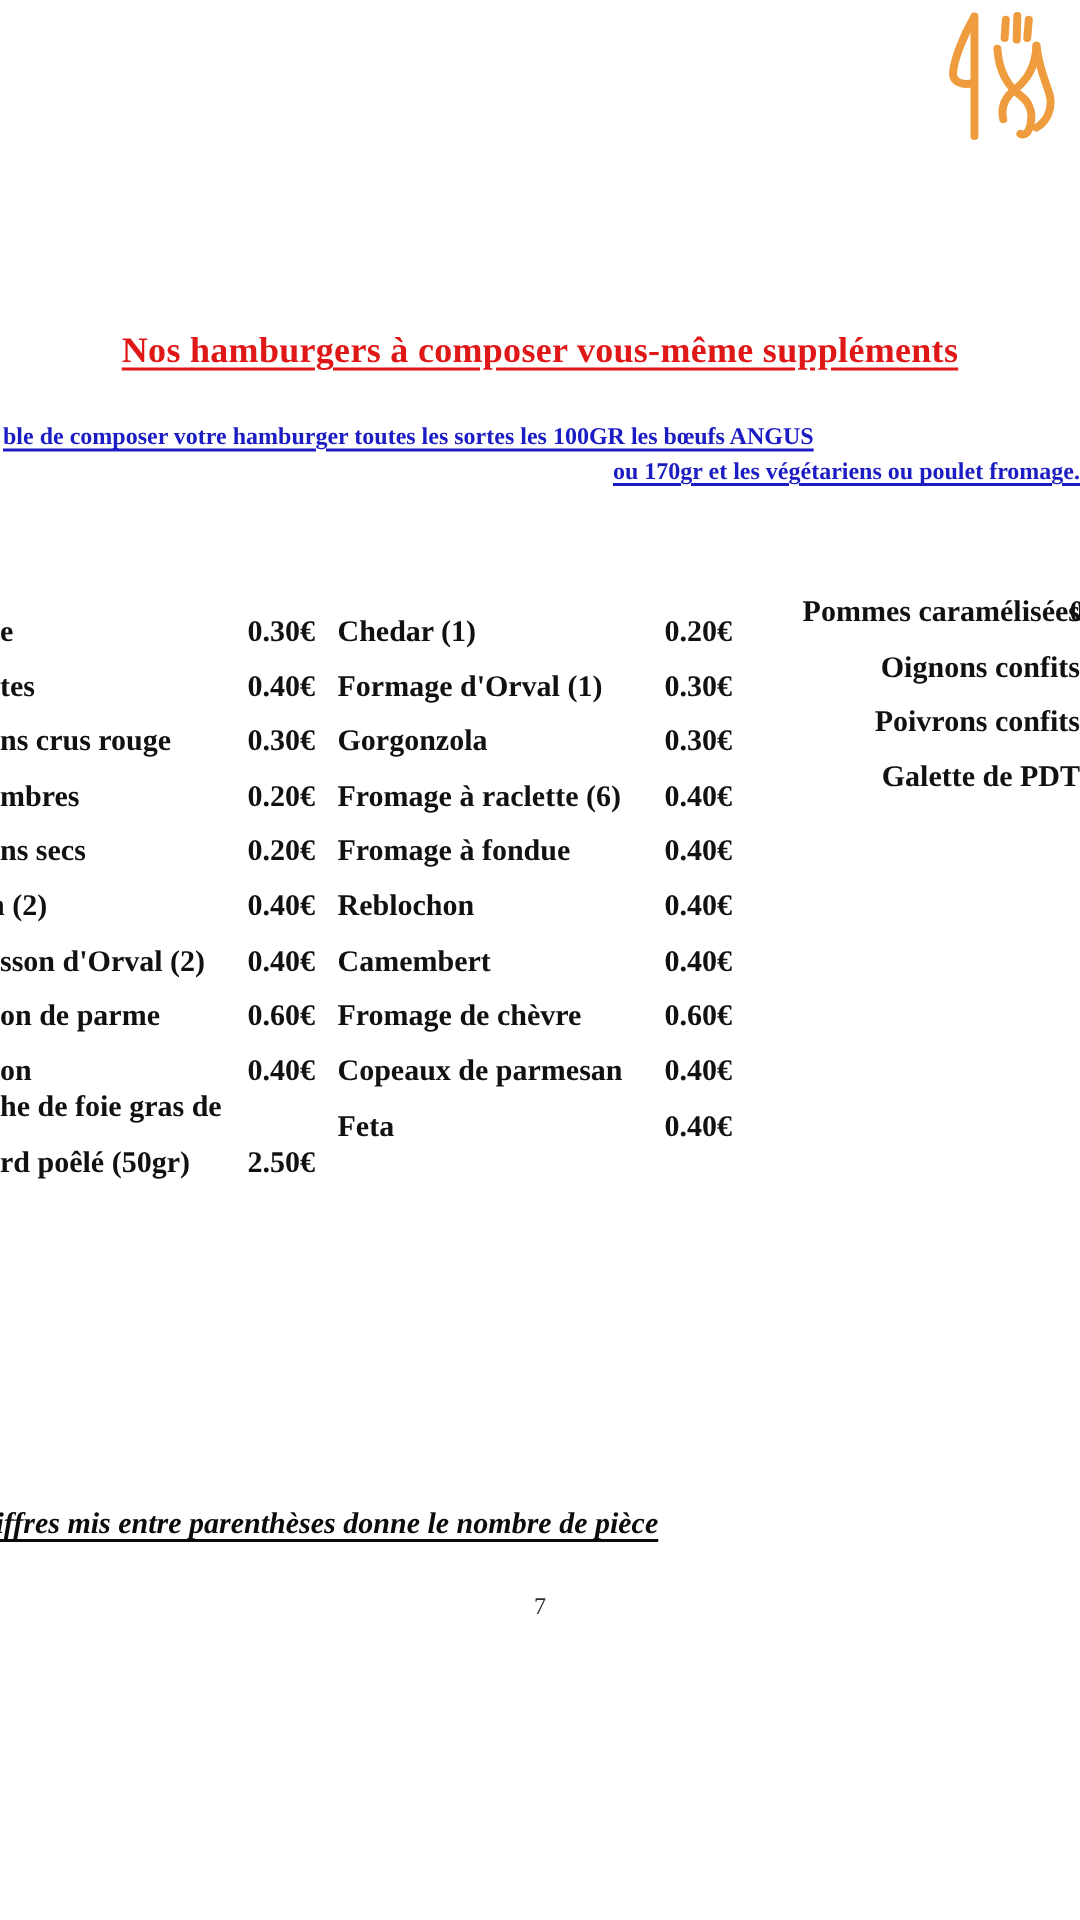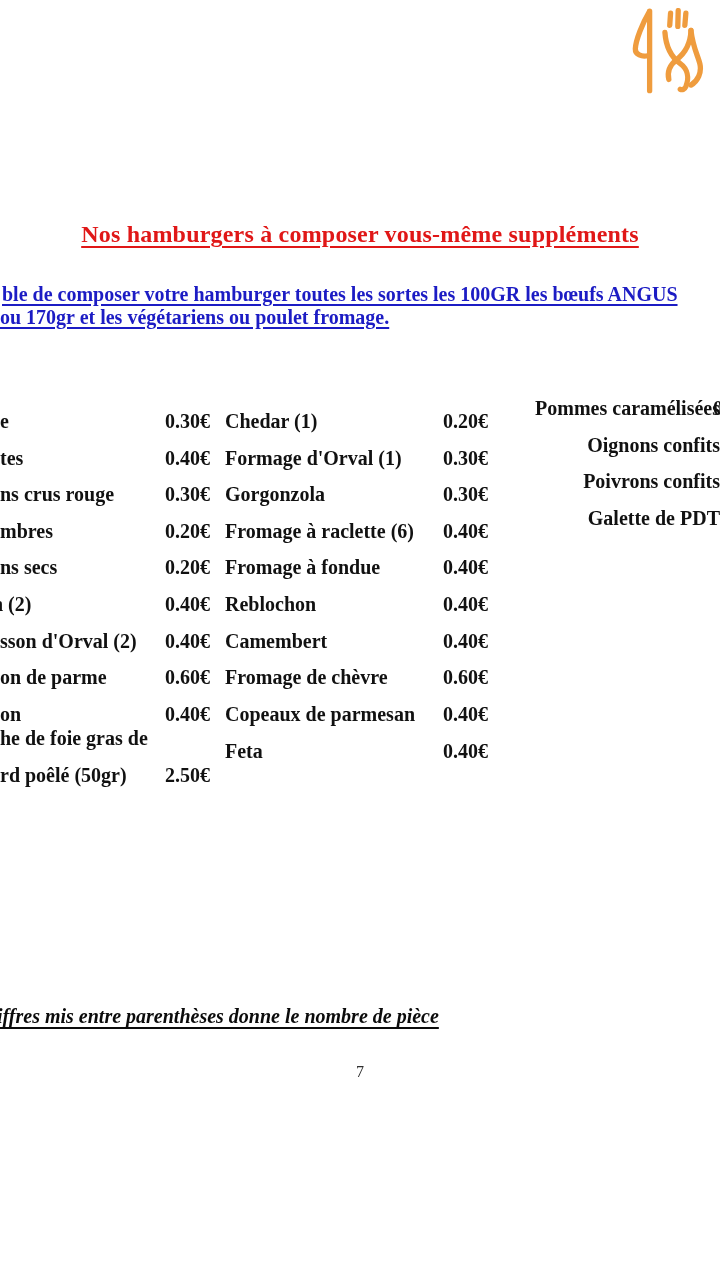--- a/index.html
+++ b/index.html
@@ -11,26 +11,26 @@
   .logo{position:absolute;left:632px;top:8px;width:72px;height:98px;}
   
   .title{
     position:absolute;left:0;right:0;top:221px;text-align:center;
     font-size:24px;font-weight:bold;color:var(--title-red,#E01717);
     text-decoration:underline;text-decoration-thickness:2px;text-underline-offset:4px;
     letter-spacing:0.2px;white-space:nowrap;
   }
   
   .intro{
-    font-size:20px;font-weight:bold;color:var(--intro-blue,#1C1CC4);
+    font-size:16px;font-weight:bold;color:var(--intro-blue,#1C1CC4);
     text-decoration:underline;text-decoration-thickness:2px;text-underline-offset:3px;
     white-space:nowrap;position:absolute;
   }
   .intro-1{left:2px;top:283px;}
-  .intro-2{left:0;right:0;top:306px;text-align:left;}
+  .intro-2{left:16px;right:0;top:306px;text-align:right;}
   
   .row{
     position:absolute;display:flex;justify-content:space-between;align-items:baseline;
     font-size:20px;font-weight:bold;line-height:24px;height:24px;white-space:nowrap;
   }
   .col-left{left:0;width:210px;}
   .col-mid{left:225px;width:263px;}
   .col-right{left:505px;width:215px;justify-content:flex-end;}
   .nm{overflow:visible;}
   .pr{margin-left:8px;margin-top:13px;}

